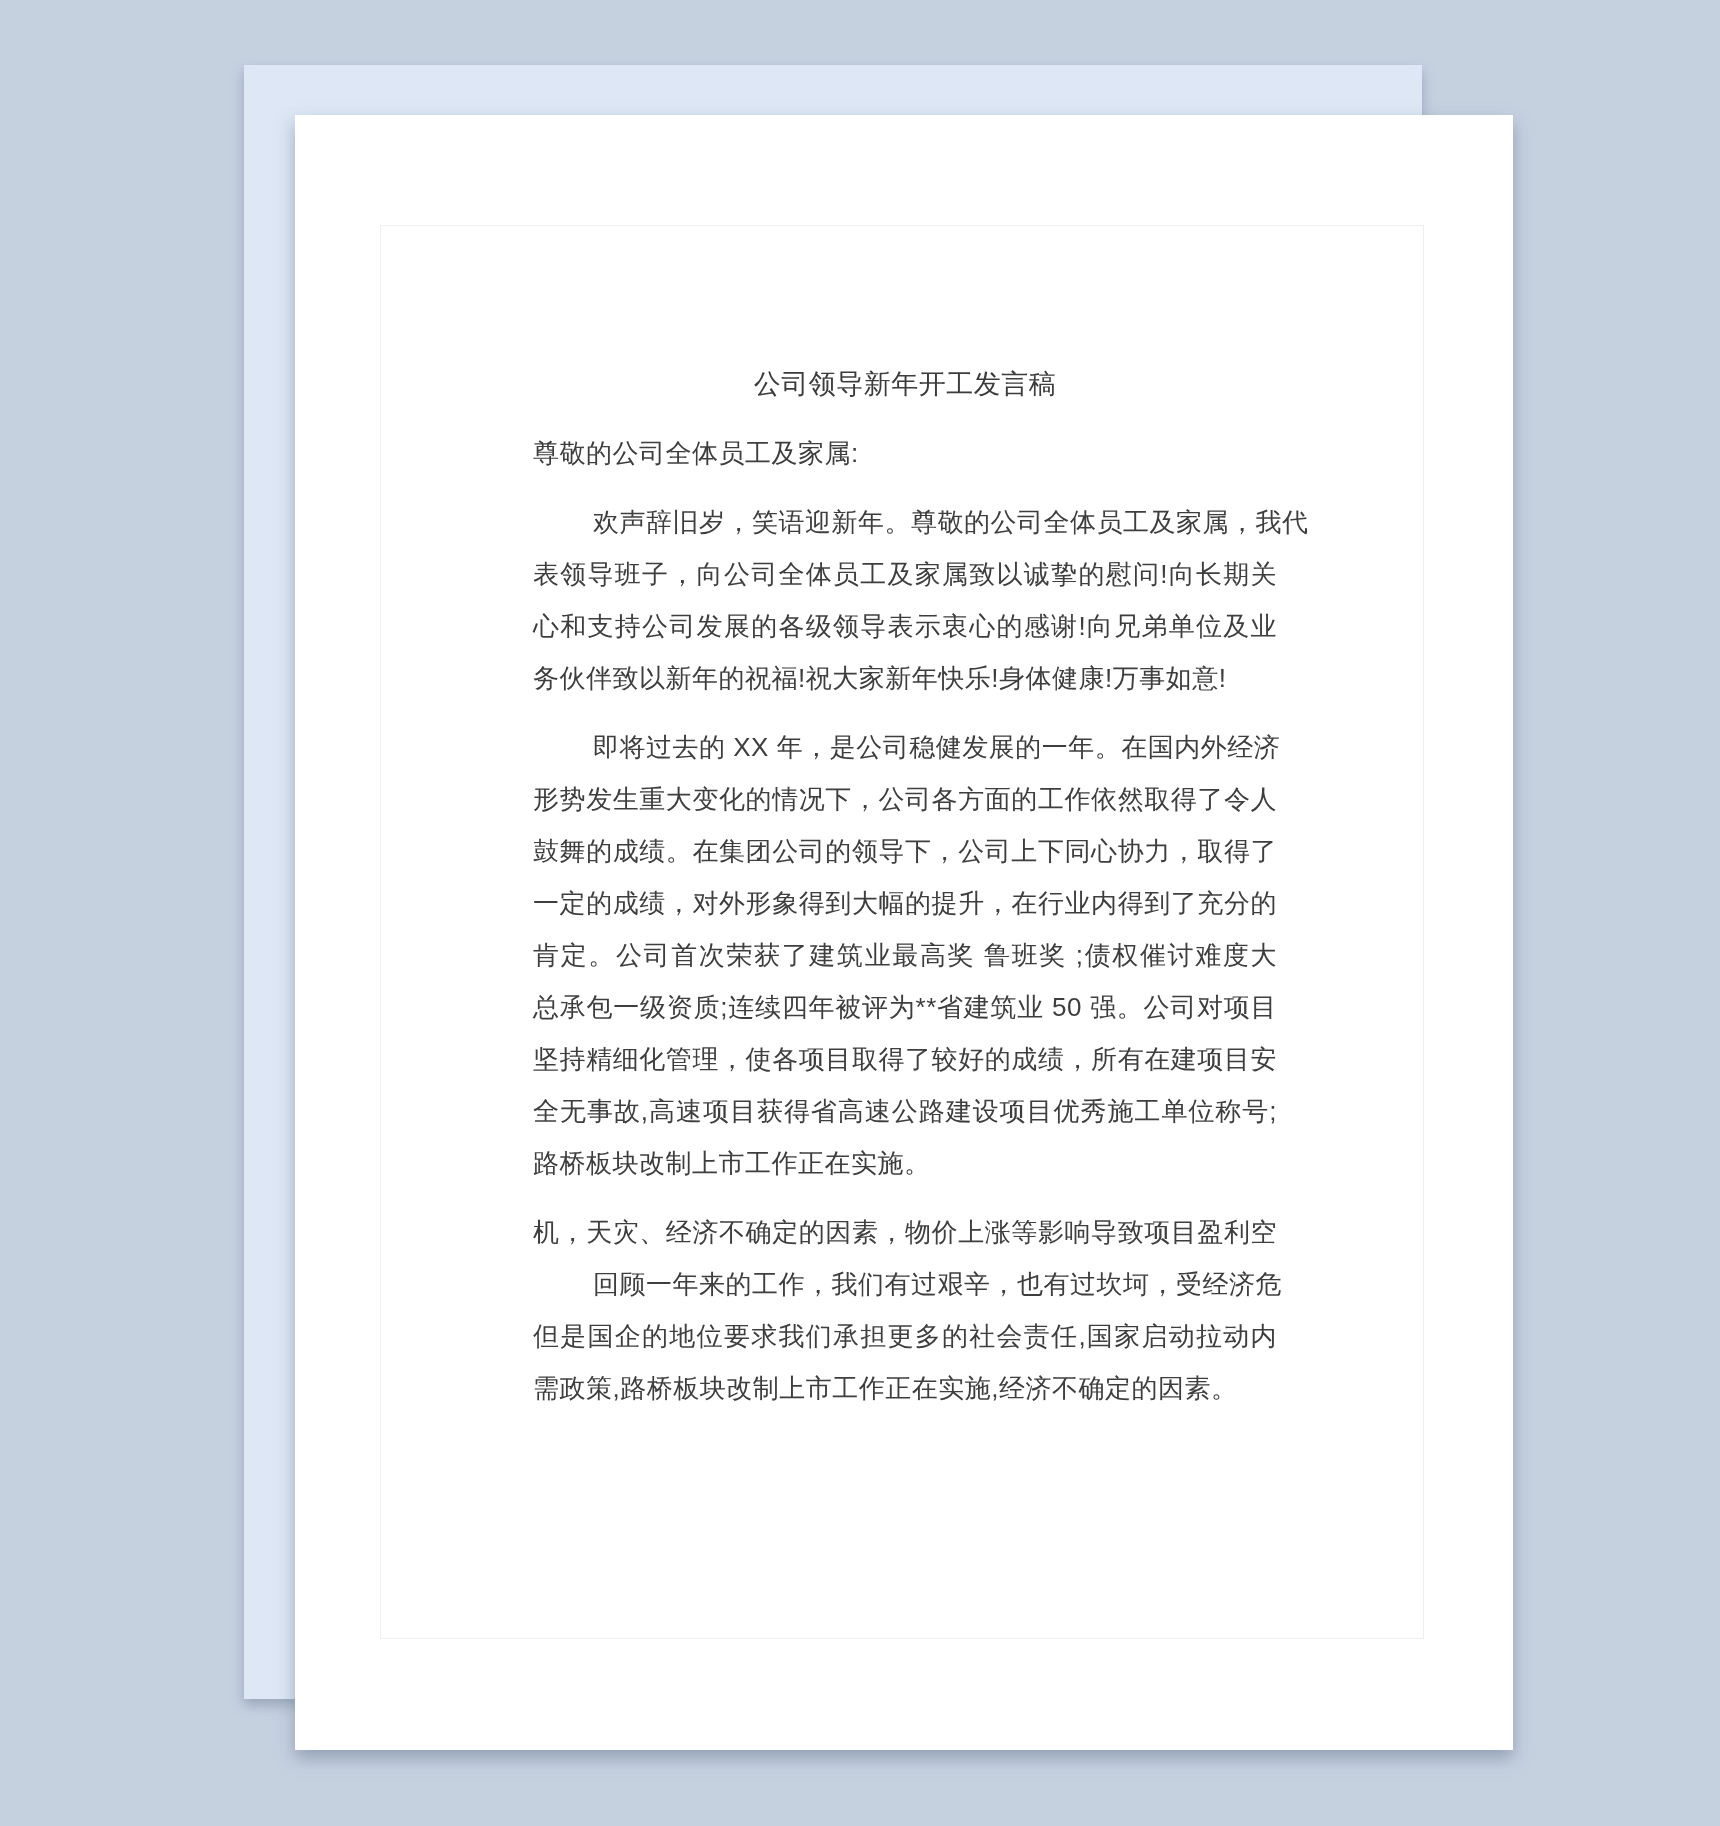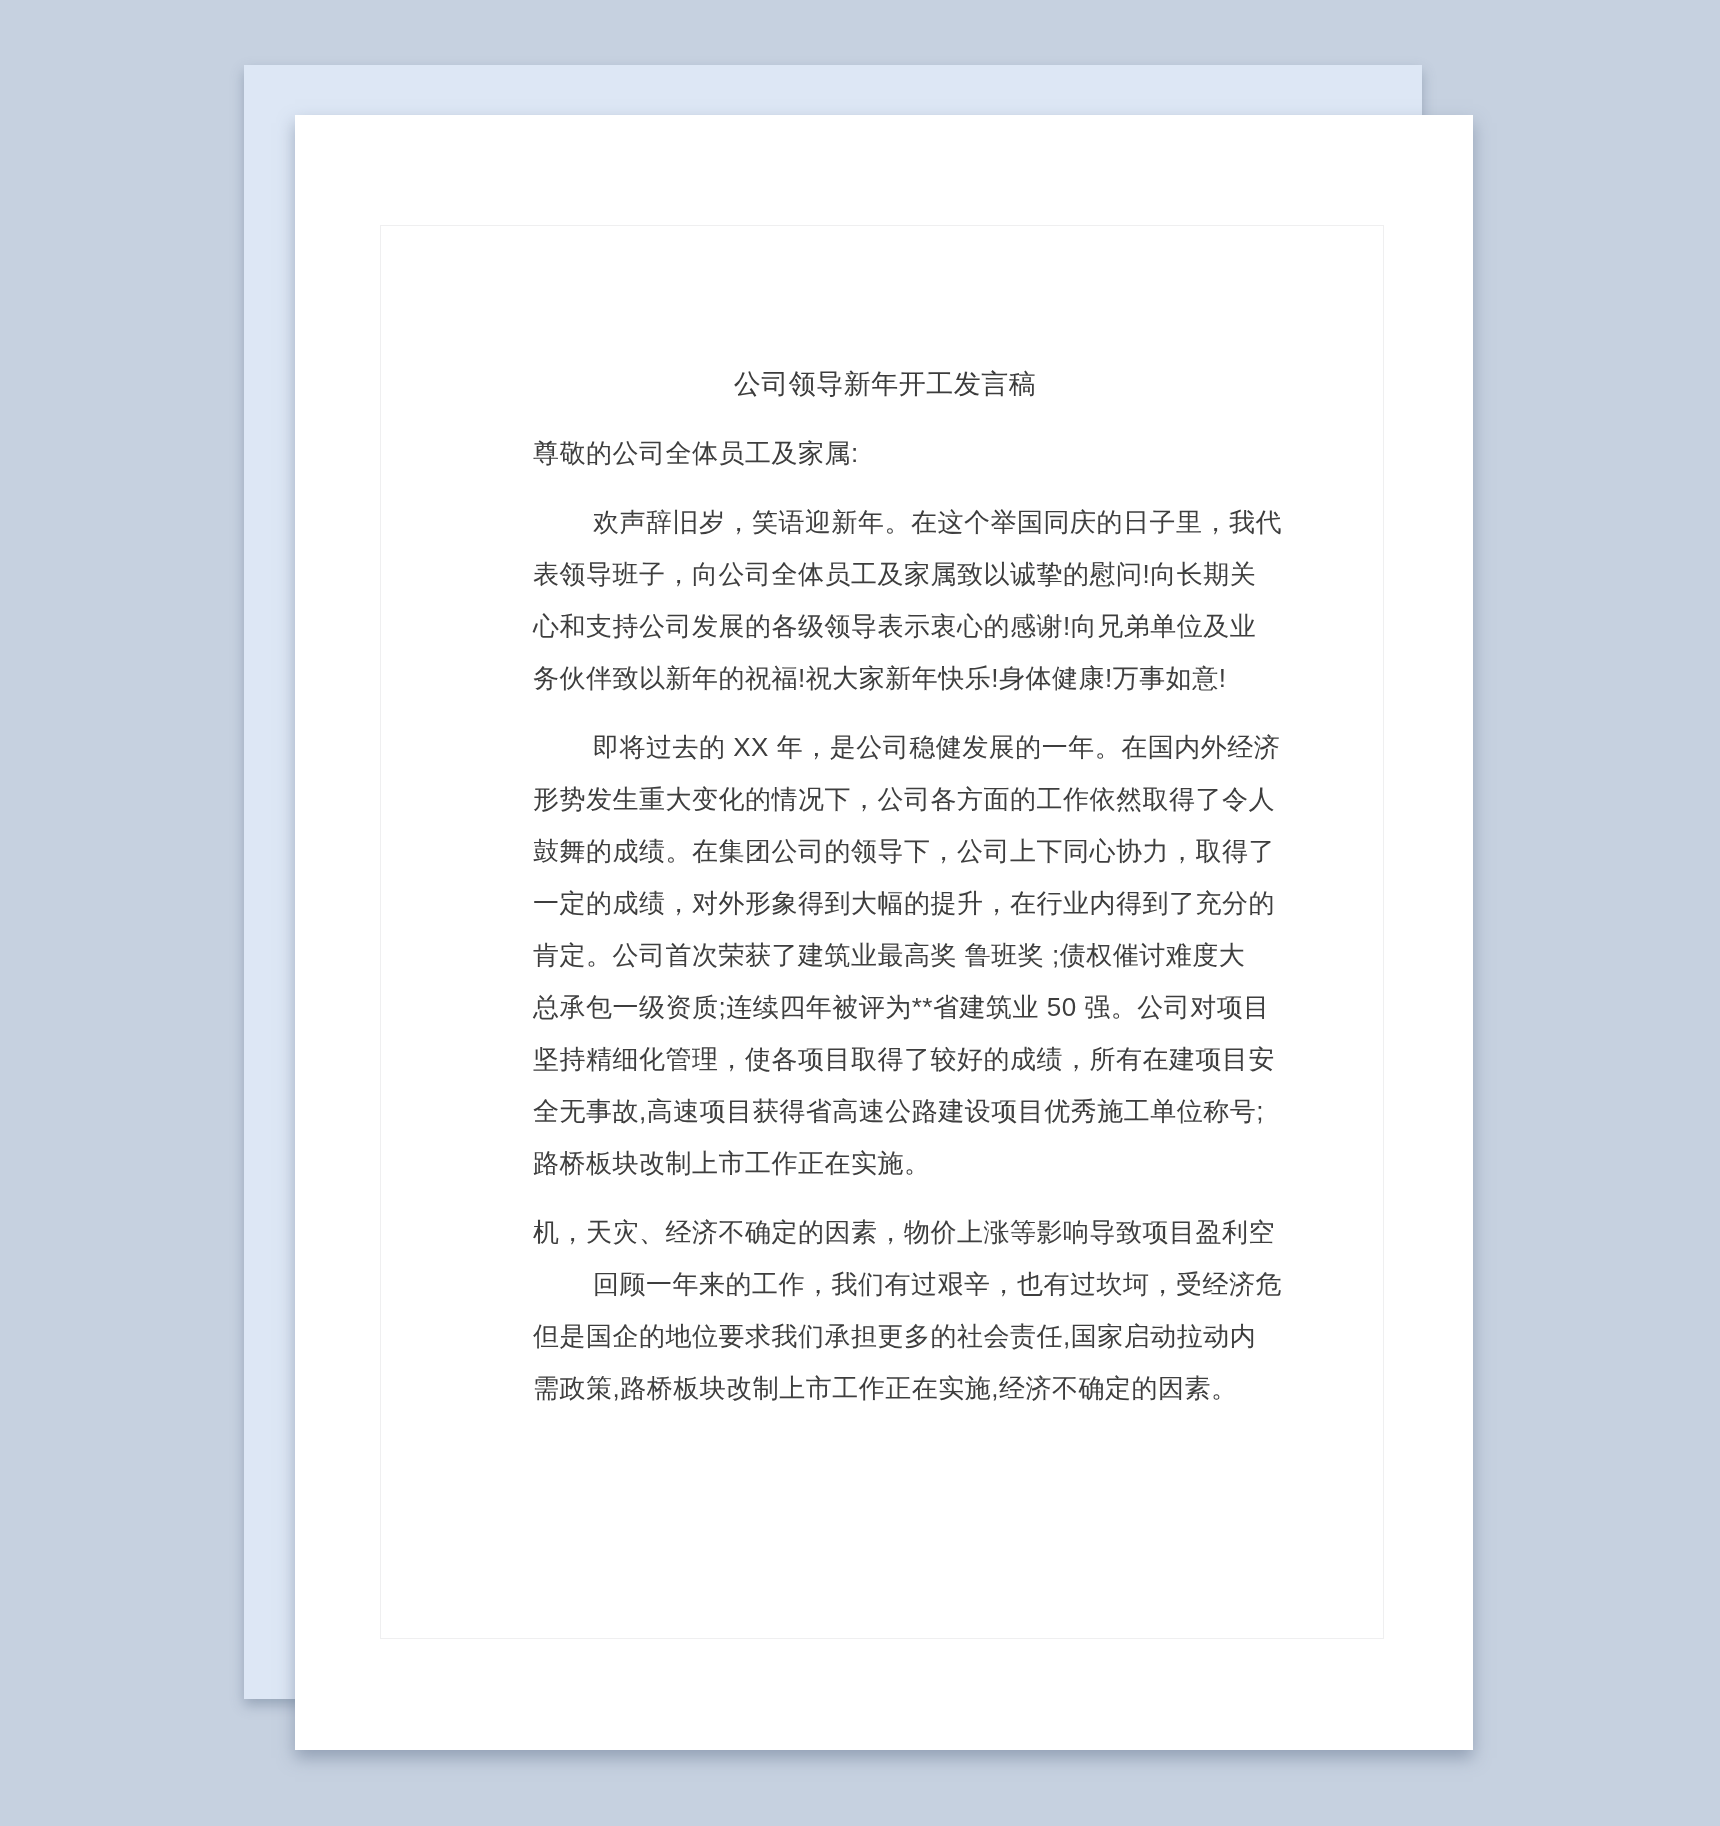--- a/index.html
+++ b/index.html
@@ -27,20 +27,21 @@
     box-shadow: 0 6px 12px rgba(96, 112, 138, 0.45);
   }
   .page {
     position: absolute;
     left: 295px;
     top: 115px;
     width: 1178px;
     height: 1635px;
     background: #ffffff;
     box-shadow: 0 8px 16px rgba(96, 112, 138, 0.5);
+    padding-left: 40px;
   }
   .inner-frame {
     position: absolute;
     left: 85px;
     top: 110px;
     right: 89px;
     bottom: 111px;
     border: 1px solid #efeff0;
   }
   .content {
@@ -87,21 +88,21 @@
 
     <div class="content">
 
       <div class="doc-title">公司领导新年开工发言稿</div>
 
       <div class="block">
         <div class="line last">尊敬的公司全体员工及家属:</div>
       </div>
 
       <div class="block">
-        <div class="line indent">欢声辞旧岁，笑语迎新年。在这个举国同庆的日子里，我代</div>
+        <div class="line indent">欢声辞旧岁，笑语迎新年。尊敬的公司全体员工及家属，我代</div>
         <div class="line">表领导班子，向公司全体员工及家属致以诚挚的慰问!向长期关</div>
         <div class="line">心和支持公司发展的各级领导表示衷心的感谢!向兄弟单位及业</div>
         <div class="line last">务伙伴致以新年的祝福!祝大家新年快乐!身体健康!万事如意!</div>
       </div>
 
       <div class="block">
         <div class="line indent">即将过去的 XX 年，是公司稳健发展的一年。在国内外经济</div>
         <div class="line">形势发生重大变化的情况下，公司各方面的工作依然取得了令人</div>
         <div class="line">鼓舞的成绩。在集团公司的领导下，公司上下同心协力，取得了</div>
         <div class="line">一定的成绩，对外形象得到大幅的提升，在行业内得到了充分的</div>

